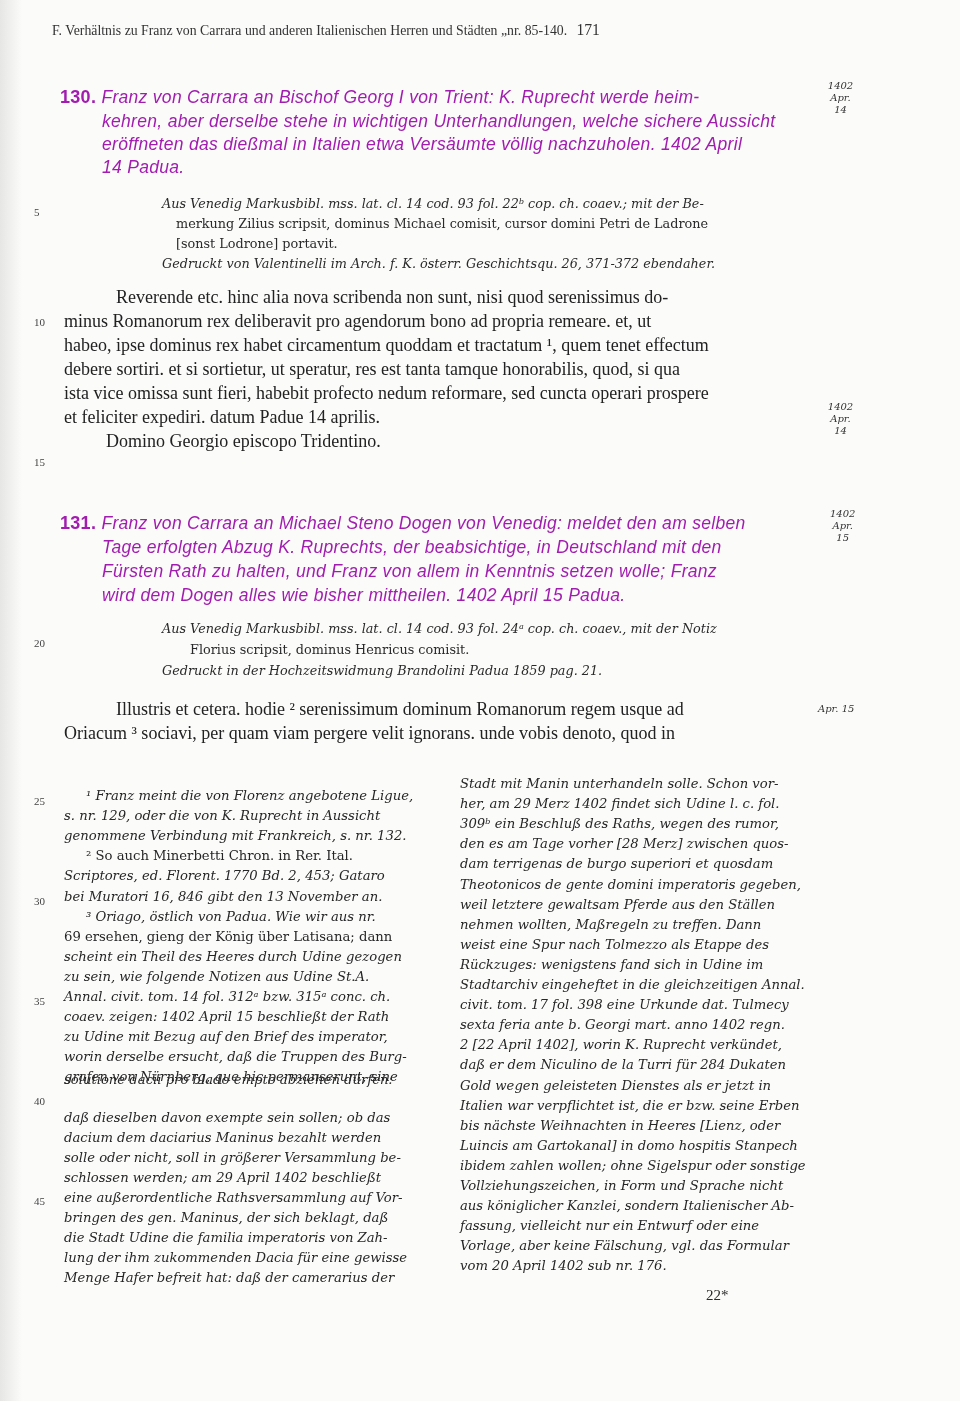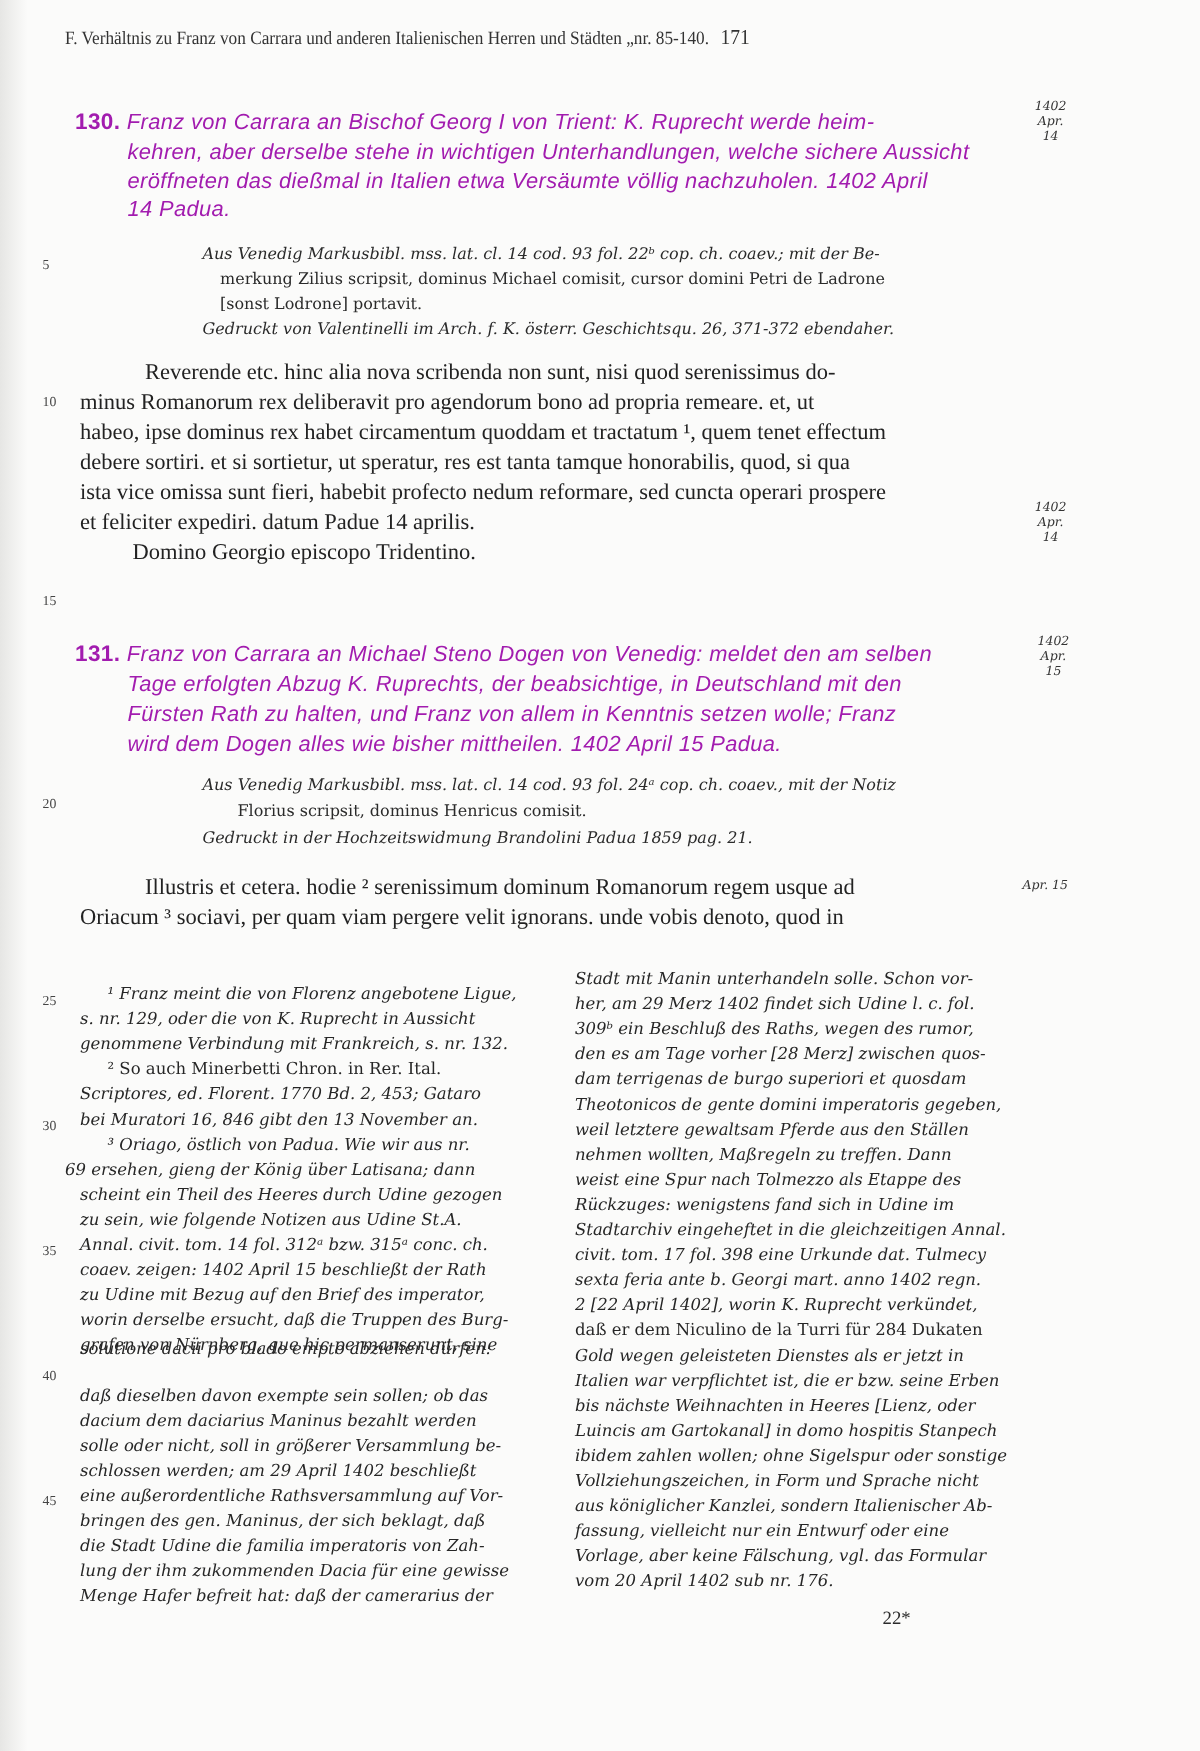--- a/index.html
+++ b/index.html
@@ -64,21 +64,21 @@
   <div>
     <div class="line body-text" style="left:116px;top:287px;">Reverende etc.    hinc alia nova scribenda non sunt, nisi quod serenissimus do-</div>
     <div class="line body-text" style="left:64px;top:311px;">minus Romanorum rex deliberavit pro agendorum bono ad propria remeare. et, ut</div>
     <div class="line body-text" style="left:64px;top:335px;">habeo, ipse dominus rex habet circamentum quoddam et tractatum ¹, quem tenet effectum</div>
     <div class="line body-text" style="left:64px;top:359px;">debere sortiri. et si sortietur, ut speratur, res est tanta tamque honorabilis, quod, si qua</div>
     <div class="line body-text" style="left:64px;top:383px;">ista vice omissa sunt fieri, habebit profecto nedum reformare, sed cuncta operari prospere</div>
     <div class="line body-text" style="left:64px;top:407px;">et feliciter expediri.    datum Padue 14 aprilis.</div>
     <div class="line body-text" style="left:106px;top:431px;">Domino Georgio episcopo Tridentino.</div>
   </div>
   <div class="lnum" style="top:316px;">10</div>
-  <div class="lnum" style="top:456px;margin-top:19px;">15</div>
+  <div class="lnum" style="top:456px;">15</div>
   <div class="margin-date" style="left:826px;top:401px;">
     <div>1402</div>
     <div>Apr. 14</div>
   </div>
 
   <div>
     <div class="line heading" style="left:60px;top:513px;"><span class="no">131.</span> <span>Franz von Carrara an Michael Steno Dogen von Venedig: meldet den am selben</span></div>
     <div class="line heading" style="left:102px;top:537px;">Tage erfolgten Abzug K. Ruprechts, der beabsichtige, in Deutschland mit den</div>
     <div class="line heading" style="left:102px;top:561px;">Fürsten Rath zu halten, und Franz von allem in Kenntnis setzen wolle; Franz</div>
     <div class="line heading" style="left:102px;top:585px;">wird dem Dogen alles wie bisher mittheilen. 1402 April 15 Padua.</div>
@@ -102,21 +102,21 @@
   <div class="margin-date" style="left:818px;top:703px;">Apr. 15</div>
 
   <div id="fn-left">
       <div class="line fn" style="left: 86px; top: 788px; font-style: italic;">¹ Franz meint die von Florenz angebotene Ligue,</div>
       <div class="line fn" style="left: 64px; top: 808.1px; font-style: italic;">s. nr. 129, oder die von K. Ruprecht in Aussicht</div>
       <div class="line fn" style="left: 64px; top: 828.2px; font-style: italic;">genommene Verbindung mit Frankreich, s. nr. 132.</div>
       <div class="line fn" style="left: 86px; top: 848.3px; ">² So auch Minerbetti Chron. in Rer. Ital.</div>
       <div class="line fn" style="left: 64px; top: 868.4px; font-style: italic;">Scriptores, ed. Florent. 1770 Bd. 2, 453; Gataro</div>
       <div class="line fn" style="left: 64px; top: 888.5px; font-style: italic;">bei Muratori 16, 846 gibt den 13 November an.</div>
       <div class="line fn" style="left: 86px; top: 908.6px; font-style: italic;">³ Oriago, östlich von Padua. Wie wir aus nr.</div>
-      <div class="line fn" style="left: 52px; top: 928.7px; font-style: italic;">69 ersehen, gieng der König über Latisana; dann</div>
+      <div class="line fn" style="left: 64px; top: 928.7px; ">69 ersehen, gieng der König über Latisana; dann</div>
       <div class="line fn" style="left: 64px; top: 948.8px; font-style: italic;">scheint ein Theil des Heeres durch Udine gezogen</div>
       <div class="line fn" style="left: 64px; top: 968.9px; font-style: italic;">zu sein, wie folgende Notizen aus Udine St.A.</div>
       <div class="line fn" style="left: 64px; top: 989px; font-style: italic;">Annal. civit. tom. 14 fol. 312ᵃ bzw. 315ᵃ conc. ch.</div>
       <div class="line fn" style="left: 64px; top: 1009.1px; font-style: italic;">coaev. zeigen: 1402 April 15 beschließt der Rath</div>
       <div class="line fn" style="left: 64px; top: 1029.2px; font-style: italic;">zu Udine mit Bezug auf den Brief des imperator,</div>
       <div class="line fn" style="left: 64px; top: 1049.3px; font-style: italic;">worin derselbe ersucht, daß die Truppen des Burg-</div>
       <div class="line fn" style="left: 64px; top: 1069.4px; font-style: italic;">grafen von Nürnberg, que hic permanserunt, sine</div>
       <div class="line fn" style="left: 64px; top: 1072px; font-style: italic;">solutione dacii pro blado empto abziehen dürfen:</div>
       <div class="line fn" style="left: 64px; top: 1109.6px; font-style: italic;">daß dieselben davon exempte sein sollen; ob das</div>
       <div class="line fn" style="left: 64px; top: 1129.7px; font-style: italic;">dacium dem daciarius Maninus bezahlt werden</div>
@@ -137,21 +137,21 @@
       <div class="line fn" style="left: 460px; top: 856.4px; font-style: italic;">dam terrigenas de burgo superiori et quosdam</div>
       <div class="line fn" style="left: 460px; top: 876.5px; font-style: italic;">Theotonicos de gente domini imperatoris gegeben,</div>
       <div class="line fn" style="left: 460px; top: 896.6px; font-style: italic;">weil letztere gewaltsam Pferde aus den Ställen</div>
       <div class="line fn" style="left: 460px; top: 916.7px; font-style: italic;">nehmen wollten, Maßregeln zu treffen. Dann</div>
       <div class="line fn" style="left: 460px; top: 936.8px; font-style: italic;">weist eine Spur nach Tolmezzo als Etappe des</div>
       <div class="line fn" style="left: 460px; top: 956.9px; font-style: italic;">Rückzuges: wenigstens fand sich in Udine im</div>
       <div class="line fn" style="left: 460px; top: 977px; font-style: italic;">Stadtarchiv eingeheftet in die gleichzeitigen Annal.</div>
       <div class="line fn" style="left: 460px; top: 997.1px; font-style: italic;">civit. tom. 17 fol. 398 eine Urkunde dat. Tulmecy</div>
       <div class="line fn" style="left: 460px; top: 1017.2px; font-style: italic;">sexta feria ante b. Georgi mart. anno 1402 regn.</div>
       <div class="line fn" style="left: 460px; top: 1037.3px; font-style: italic;">2 [22 April 1402], worin K. Ruprecht verkündet,</div>
-      <div class="line fn" style="left: 460px; top: 1057.4px; ">daß er dem Niculino de la Turri für 284 Dukaten</div>
+      <div class="line fn" style="left: 460px; top: 1057.4px; font-style: italic;">daß er dem Niculino de la Turri für 284 Dukaten</div>
       <div class="line fn" style="left: 460px; top: 1077.5px; font-style: italic;">Gold wegen geleisteten Dienstes als er jetzt in</div>
       <div class="line fn" style="left: 460px; top: 1097.6px; font-style: italic;">Italien war verpflichtet ist, die er bzw. seine Erben</div>
       <div class="line fn" style="left: 460px; top: 1117.7px; font-style: italic;">bis nächste Weihnachten in Heeres [Lienz, oder</div>
       <div class="line fn" style="left: 460px; top: 1137.8px; font-style: italic;">Luincis am Gartokanal] in domo hospitis Stanpech</div>
       <div class="line fn" style="left: 460px; top: 1157.9px; font-style: italic;">ibidem zahlen wollen; ohne Sigelspur oder sonstige</div>
       <div class="line fn" style="left: 460px; top: 1178px; font-style: italic;">Vollziehungszeichen, in Form und Sprache nicht</div>
       <div class="line fn" style="left: 460px; top: 1198.1px; font-style: italic;">aus königlicher Kanzlei, sondern Italienischer Ab-</div>
       <div class="line fn" style="left: 460px; top: 1218.2px; font-style: italic;">fassung, vielleicht nur ein Entwurf oder eine</div>
       <div class="line fn" style="left: 460px; top: 1238.3px; font-style: italic;">Vorlage, aber keine Fälschung, vgl. das Formular</div>
       <div class="line fn" style="left: 460px; top: 1258.4px; font-style: italic;">vom 20 April 1402 sub nr. 176.</div>

